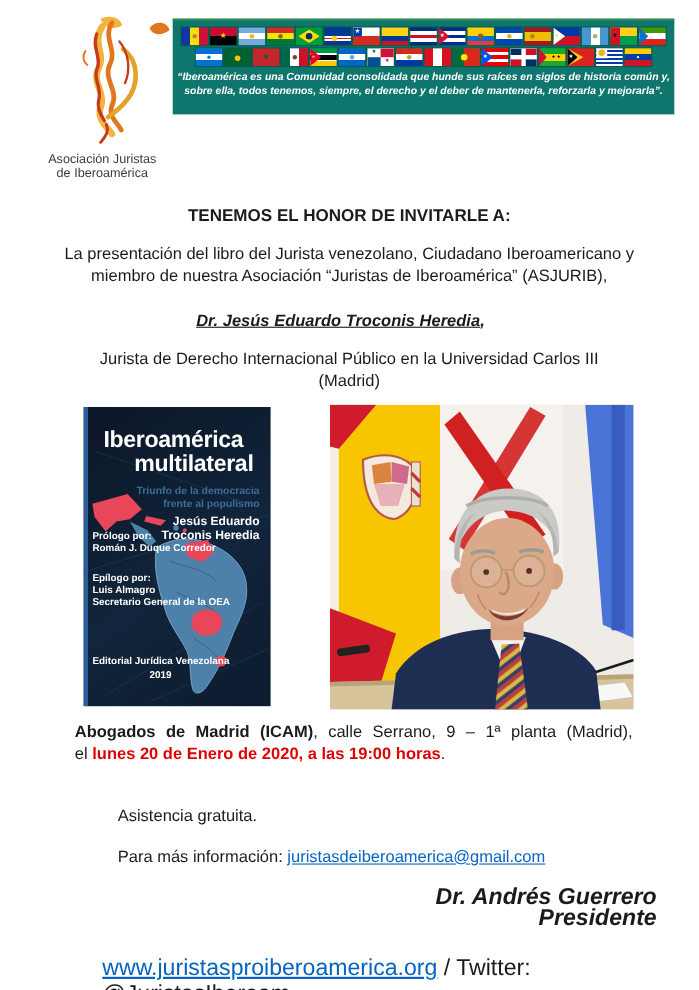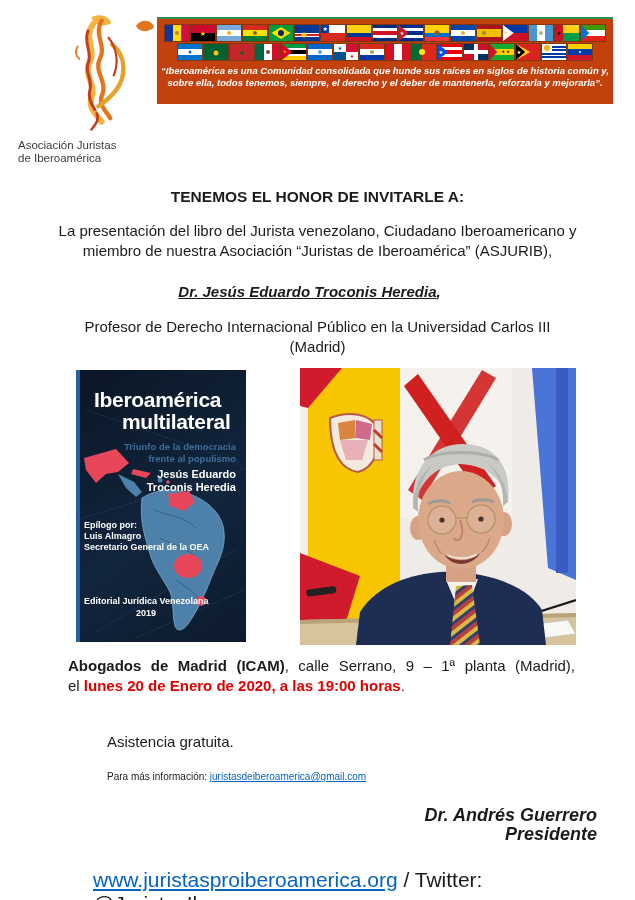--- a/index.html
+++ b/index.html
@@ -5,21 +5,21 @@
   html,body{margin:0;padding:0;background:#fff;}
   .page{position:relative;width:635px;height:900px;background:#ffffff;overflow:hidden;
         font-family:"Liberation Sans",sans-serif;color:#1b1b1b;}
   .abs{position:absolute;}
   .b{font-weight:bold;}
   .i{font-style:italic;}
   .u{text-decoration:underline;}
   .center{text-align:center;}
   
   .logo-svg{left:40px;top:6px;width:120px;height:132px;}
-  .logo-text{left:18px;top:139px;width:150px;text-align:left;font-size:11.5px;line-height:13px;color:#3c3c3c;}
+  .logo-text{left:18px;top:139px;width:150px;text-align:center;font-size:11.5px;line-height:13px;color:#3c3c3c;}
   
   .banner{left:157px;top:17px;width:456px;height:87px;border-top:2px solid #2c8a52;box-sizing:border-box;}
   .flag-row{display:flex;justify-content:center;gap:2px;}
   .fr1{margin-top:6px;}
   .fr2{margin-top:3px;}
   .flag{width:24px;height:16px;position:relative;overflow:hidden;flex:0 0 auto;box-shadow:0 0 0 1px rgba(0,40,20,.35);}
   .fp{position:absolute;display:block;}
   .fp.tri{left:0;top:0;height:100%;clip-path:polygon(0 0,100% 50%,0 100%);}
   .fp.diam{clip-path:polygon(50% 0,100% 50%,50% 100%,0 50%);}
   .quote{margin-top:5px;text-align:center;color:#ffffff;font-size:9.5px;line-height:11.5px;font-style:italic;font-weight:bold;}
@@ -39,23 +39,23 @@
   .bk-prologo{left:8px;top:112px;font-size:9px;line-height:11px;font-weight:bold;}
   .bk-epilogo{left:8px;top:150px;font-size:9px;line-height:11px;font-weight:bold;}
   .bk-publisher{left:8px;top:226px;font-size:9px;line-height:11px;font-weight:bold;}
   .bk-year{left:8px;top:238px;width:124px;text-align:center;font-size:9px;font-weight:bold;}
   .photo{left:300px;top:368px;width:276px;height:277px;background:#efece8;}
   .photo svg{position:absolute;left:0;top:0;}
   
   .venue{left:68px;top:656px;width:507px;font-size:15px;line-height:20px;}
   .jline{text-align:justify;text-align-last:justify;}
   .asistencia{left:107px;top:733px;font-size:15px;}
-  .info{left:107px;top:771px;font-size:10px;}
+  .info{left:107px;top:771px;font-size:15px;}
   a.link{text-decoration:underline;cursor:pointer;}
-  .signature{left:0;top:806px;width:597px;text-align:right;font-size:18px;line-height:19px;font-weight:bold;font-style:italic;}
+  .signature{left:0;top:806px;width:597px;text-align:right;font-size:21px;line-height:19px;font-weight:bold;font-style:italic;}
   .footer{left:93px;top:868px;font-size:21px;}
 </style>
 </head>
 <body>
 
 <div class="page">
 
   <svg class="abs logo-svg" viewBox="0 0 140 140">
     <path d="M60,6 C70,1 81,5 83,13 C74,18 63,16 60,6 Z" fill="#f2b340"></path>
     <path d="M112,16 C118,7 131,9 133,18 C124,25 115,23 112,16 Z" fill="#e2761f"></path>
@@ -65,21 +65,21 @@
     <path d="M84,38 C101,51 101,76 88,92 C82,100 74,106 68,110" fill="none" stroke="#e2a32a" stroke-width="5" stroke-linecap="round"></path>
     <path d="M80,30 C90,42 92,60 86,74" fill="none" stroke="#c43b1d" stroke-width="2.5" stroke-linecap="round"></path>
     <path d="M66,118 C70,126 64,132 60,137" fill="none" stroke="#c43b1d" stroke-width="3" stroke-linecap="round"></path>
     <path d="M44,40 C40,46 42,52 46,55" fill="none" stroke="#e2761f" stroke-width="2" stroke-linecap="round"></path>
   </svg>
   <div class="abs logo-text">
     <div>Asociación Juristas</div>
     <div>de Iberoamérica</div>
   </div>
 
-  <div class="abs banner" style="background: #c2410c;">
+  <div class="abs banner" style="background: #0f766e;">
     <div class="flag-row fr1">
         <div class="flag" style="background: linear-gradient(90deg, rgb(16, 53, 166) 33%, rgb(254, 223, 0) 33%, rgb(254, 223, 0) 67%, rgb(208, 16, 58) 67%);">
           <span class="fp dot" style="width: 4px; height: 4px; left: 50%; top: 50%; background: rgb(176, 137, 72); border-radius: 50%; transform: translate(-50%, -50%);"></span>
         </div>
         <div class="flag" style="background: linear-gradient(rgb(204, 9, 47) 50%, rgb(0, 0, 0) 50%);">
           <span class="fp star" style="color: rgb(255, 203, 0); font-size: 7px; left: 50%; top: 50%; line-height: 1; transform: translate(-50%, -50%);">★</span>
         </div>
         <div class="flag" style="background: linear-gradient(rgb(117, 170, 219) 33%, rgb(255, 255, 255) 33%, rgb(255, 255, 255) 67%, rgb(117, 170, 219) 67%);">
           <span class="fp dot" style="width: 4px; height: 4px; left: 50%; top: 50%; background: rgb(246, 180, 14); border-radius: 50%; transform: translate(-50%, -50%);"></span>
         </div>
@@ -198,21 +198,21 @@
   <div class="abs intro center">
     <div>La presentación del libro del Jurista venezolano, Ciudadano Iberoamericano y</div>
     <div>miembro de nuestra Asociación “Juristas de Iberoamérica” (ASJURIB),</div>
   </div>
 
   <div class="abs author-line center">
     <span class="b i u">Dr. Jesús Eduardo Troconis Heredia</span><span class="b i">,</span>
   </div>
 
   <div class="abs prof center">
-    <div>Profesor de Derecho Internacional Público en la Universidad Carlos III</div>
+    <div>Jurista de Derecho Internacional Público en la Universidad Carlos III</div>
     <div>(Madrid)</div>
   </div>
 
   <div class="abs book">
     <svg class="svg-layer" viewBox="0 0 170 272">
       <rect x="0" y="0" width="4" height="272" fill="#2a5f9e"></rect>
       <g stroke="#24466b" stroke-width="0.6" opacity="0.7">
         <line x1="10" y1="40" x2="162" y2="92"></line>
         <line x1="0" y1="150" x2="170" y2="98"></line>
         <line x1="20" y1="262" x2="162" y2="178"></line>
@@ -232,20 +232,24 @@
     <div class="book-text bk-title1">Iberoamérica</div>
     <div class="book-text bk-title2">multilateral</div>
     <div class="book-text bk-sub">
       <div>Triunfo de la  democracia</div>
       <div>frente al populismo</div>
     </div>
     <div class="book-text bk-author">
       <div>Jesús Eduardo</div>
       <div>Troconis Heredia</div>
     </div>
+    <div class="book-text bk-prologo">
+      <div>Prólogo por:</div>
+      <div>Román J. Duque Corredor</div>
+    </div>
     <div class="book-text bk-epilogo">
       <div>Epílogo por:</div>
       <div>Luis Almagro</div>
       <div>Secretario General de la OEA</div>
     </div>
     <div class="book-text bk-publisher">Editorial Jurídica Venezolana</div>
     <div class="book-text bk-year">2019</div>
   </div>
 
   <div class="abs photo">

